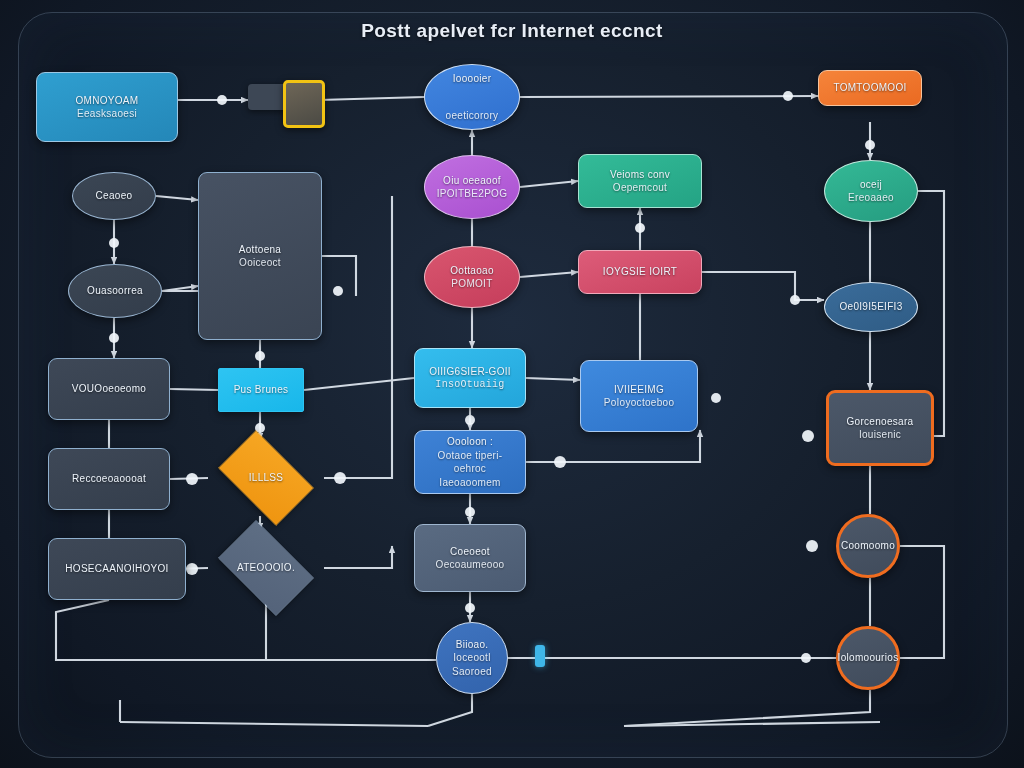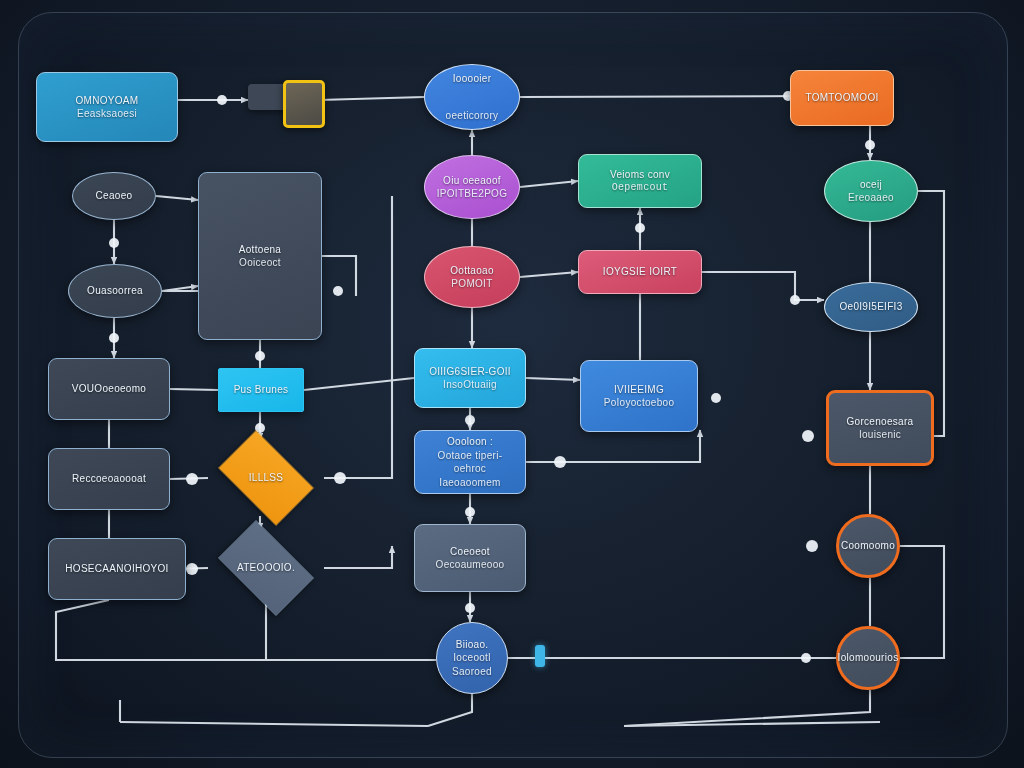--- a/index.html
+++ b/index.html
@@ -50,20 +50,21 @@
           border:1px solid rgba(170,195,225,.45);
           box-shadow:0 3px 9px rgba(0,0,0,.45);}
 </style>
 </head>
 <body>
 
 <div id="canvas">
 
   <div id="frame"></div>
 
+  <div id="title">Postt apelvet fcr Internet eccnct</div>
 
   <svg id="edges">
     <defs>
       <marker id="arrow" markerWidth="9" markerHeight="9" refX="7" refY="3.2" orient="auto" markerUnits="userSpaceOnUse">
         <path d="M0,0 L7.5,3.2 L0,6.4 z" fill="#eaf1f9"></path>
       </marker>
     </defs>
     <g stroke="#eaf1f9" stroke-width="2.1" fill="none" opacity="0.88">
 
       <path d="M178,100 L248,100" marker-end="url(#arrow)"></path>
@@ -155,21 +156,21 @@
         </div>
       </div>
       <div class="graychip" style="left: 248px; top: 84px; width: 48px; height: 26px;"></div>
       <div class="yellowchip" style="left: 283px; top: 80px; width: 36px; height: 42px;"></div>
       <div class="node ell" style="left: 424px; top: 64px; width: 96px; height: 66px; background: linear-gradient(160deg, rgb(66, 134, 224), rgb(47, 111, 206)); border: 1.5px solid rgb(207, 224, 244);">
         <div>
           <span>Iooooier</span>
           <span style="opacity: 0.92; margin-top: 23px;">oeeticorory</span>
         </div>
       </div>
-      <div class="node rect" style="left: 790px; top: 70px; width: 104px; height: 56px; background: linear-gradient(160deg, rgb(245, 132, 58), rgb(234, 106, 34)); border: 1.5px solid rgb(246, 195, 156);">
+      <div class="node rect" style="left: 818px; top: 70px; width: 104px; height: 36px; background: linear-gradient(160deg, rgb(245, 132, 58), rgb(234, 106, 34)); border: 1.5px solid rgb(246, 195, 156);">
         <div>
           <span>TOMTOOMOOI</span>
         </div>
       </div>
       <div class="node ell" style="left: 72px; top: 172px; width: 84px; height: 48px; background: linear-gradient(160deg, rgb(59, 70, 84), rgb(51, 61, 75)); border: 1.5px solid rgb(154, 182, 210);">
         <div>
           <span>Ceaoeo</span>
         </div>
       </div>
       <div class="node rect" style="left: 198px; top: 172px; width: 124px; height: 168px; background: linear-gradient(160deg, rgb(71, 82, 99), rgb(58, 68, 83)); border: 1.5px solid rgb(143, 176, 207);">
@@ -180,21 +181,21 @@
       </div>
       <div class="node ell" style="left: 424px; top: 155px; width: 96px; height: 64px; background: linear-gradient(160deg, rgb(192, 111, 224), rgb(169, 79, 208)); border: 1.5px solid rgb(227, 194, 242);">
         <div>
           <span>Oiu oeeaoof</span>
           <span style="opacity: 0.92;">IPOITBE2POG</span>
         </div>
       </div>
       <div class="node rect" style="left: 578px; top: 154px; width: 124px; height: 54px; background: linear-gradient(160deg, rgb(51, 187, 152), rgb(36, 163, 132)); border: 1.5px solid rgb(167, 227, 211);">
         <div>
           <span>Veioms conv</span>
-          <span style="opacity: 0.92; font-family: Liberation Mono, monospace;">Oepemcout</span>
+          <span style="opacity: 0.92;">Oepemcout</span>
         </div>
       </div>
       <div class="node ell" style="left: 824px; top: 160px; width: 94px; height: 62px; background: linear-gradient(160deg, rgb(52, 185, 150), rgb(37, 156, 128)); border: 1.5px solid rgb(191, 232, 220);">
         <div>
           <span>oceij</span>
           <span style="opacity: 0.92;">Ereoaaeo</span>
         </div>
       </div>
       <div class="node ell" style="left: 68px; top: 264px; width: 94px; height: 54px; background: linear-gradient(160deg, rgb(59, 70, 84), rgb(51, 61, 75)); border: 1.5px solid rgb(154, 182, 210);">
         <div>
@@ -223,21 +224,21 @@
         </div>
       </div>
       <div class="node sharp" style="left: 218px; top: 368px; width: 86px; height: 44px; background: linear-gradient(160deg, rgb(46, 196, 242), rgb(24, 183, 234)); border: 1.5px solid rgb(46, 196, 242);">
         <div>
           <span>Pus Brunes</span>
         </div>
       </div>
       <div class="node rect" style="left: 414px; top: 348px; width: 112px; height: 60px; background: linear-gradient(160deg, rgb(52, 189, 238), rgb(35, 165, 218)); border: 1.5px solid rgb(168, 227, 247);">
         <div>
           <span>OIIIG6SIER-GOII</span>
-          <span style="opacity: 0.92;">InsoOtuaiig</span>
+          <span style="opacity: 0.92; font-family: Liberation Mono, monospace;">InsoOtuaiig</span>
         </div>
       </div>
       <div class="node rect" style="left: 580px; top: 360px; width: 118px; height: 72px; background: linear-gradient(160deg, rgb(63, 138, 222), rgb(46, 115, 201)); border: 1.5px solid rgb(169, 201, 239);">
         <div>
           <span>IVIIEEIMG</span>
           <span style="opacity: 0.92;">PoIoyoctoeboo</span>
         </div>
       </div>
       <div class="node rect" style="left: 826px; top: 390px; width: 108px; height: 76px; background: linear-gradient(160deg, rgb(76, 88, 105), rgb(64, 75, 91)); border: 3px solid rgb(239, 108, 31);">
         <div>

